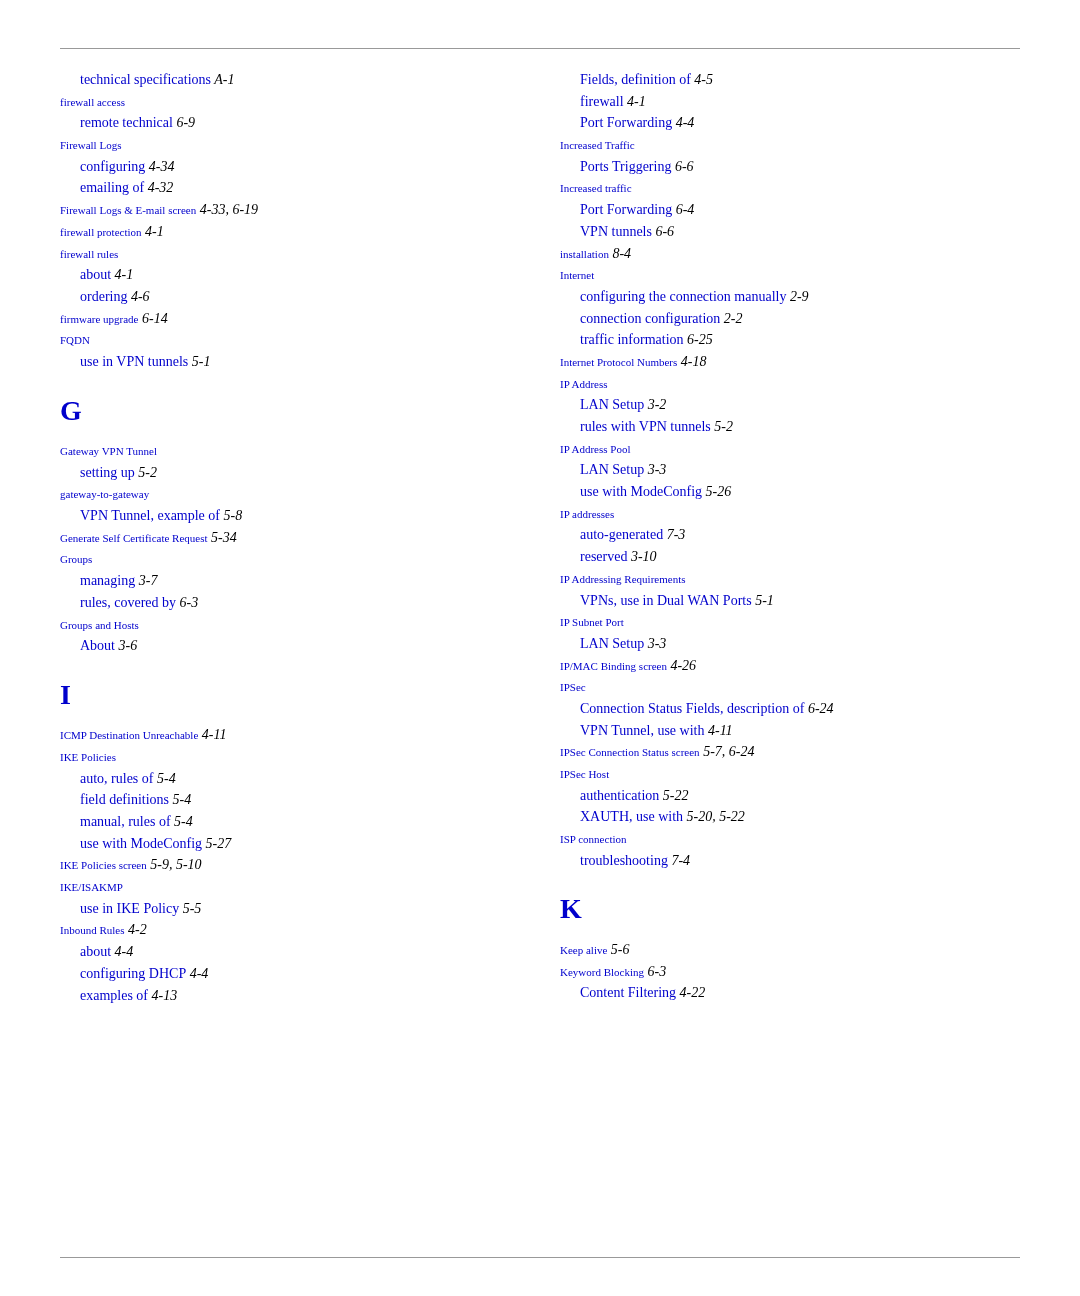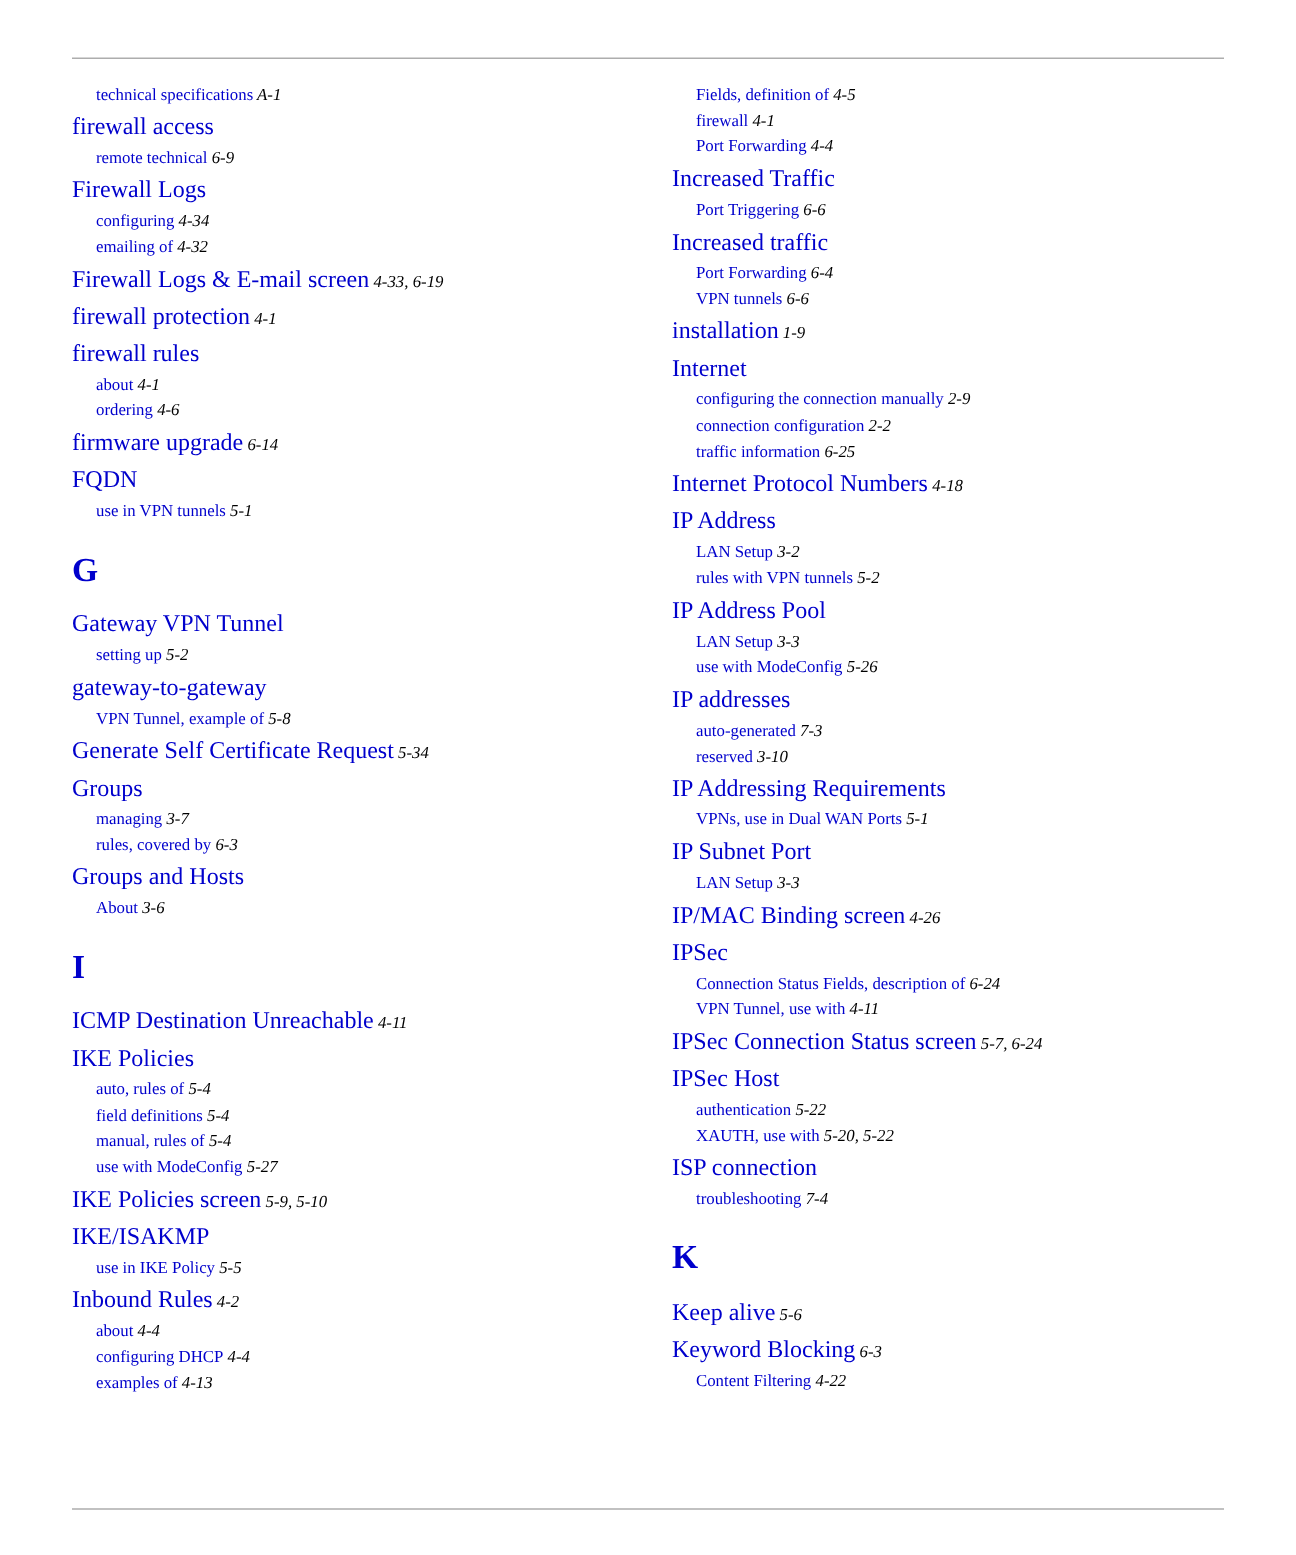--- a/index.html
+++ b/index.html
@@ -48,21 +48,21 @@
     }
     .section-letter {
       font-size: 28px;
       font-weight: bold;
       color: #00c;
       margin-top: 16px;
       margin-bottom: 8px;
     }
     .entry-main {
       color: #00c;
-      font-size: 20px;
+      font-size: 11px;
     }
     .entry-sub {
       padding-left: 20px;
       color: #00c;
       font-size: 14px;
     }
     .entry-ref {
       color: #000;
       font-style: italic;
       font-size: 14px;
@@ -122,25 +122,25 @@
         <div class="entry-line"><span class="entry-sub">about</span><span class="entry-ref">  4-4</span></div>
         <div class="entry-line"><span class="entry-sub">configuring DHCP</span><span class="entry-ref">  4-4</span></div>
         <div class="entry-line"><span class="entry-sub">examples of</span><span class="entry-ref">  4-13</span></div>
       </div>
 
     <div class="col" id="right-col">
         <div class="entry-line"><span class="entry-sub">Fields, definition of</span><span class="entry-ref">  4-5</span></div>
         <div class="entry-line"><span class="entry-sub">firewall</span><span class="entry-ref">  4-1</span></div>
         <div class="entry-line"><span class="entry-sub">Port Forwarding</span><span class="entry-ref">  4-4</span></div>
         <div class="entry-line"><span class="entry-main">Increased Traffic</span></div>
-        <div class="entry-line"><span class="entry-sub">Port Triggering</span><span class="entry-ref">  6-6</span></div>
+        <div class="entry-line"><span class="entry-sub">Ports Triggering</span><span class="entry-ref">  6-6</span></div>
         <div class="entry-line"><span class="entry-main">Increased traffic</span></div>
         <div class="entry-line"><span class="entry-sub">Port Forwarding</span><span class="entry-ref">  6-4</span></div>
         <div class="entry-line"><span class="entry-sub">VPN tunnels</span><span class="entry-ref">  6-6</span></div>
-        <div class="entry-line"><span class="entry-main">installation</span><span class="entry-ref">  1-9</span></div>
+        <div class="entry-line"><span class="entry-main">installation</span><span class="entry-ref">  8-4</span></div>
         <div class="entry-line"><span class="entry-main">Internet</span></div>
         <div class="entry-line"><span class="entry-sub">configuring the connection manually</span><span class="entry-ref">  2-9</span></div>
         <div class="entry-line"><span class="entry-sub">connection configuration</span><span class="entry-ref">  2-2</span></div>
         <div class="entry-line"><span class="entry-sub">traffic information</span><span class="entry-ref">  6-25</span></div>
         <div class="entry-line"><span class="entry-main">Internet Protocol Numbers</span><span class="entry-ref">  4-18</span></div>
         <div class="entry-line"><span class="entry-main">IP Address</span></div>
         <div class="entry-line"><span class="entry-sub">LAN Setup</span><span class="entry-ref">  3-2</span></div>
         <div class="entry-line"><span class="entry-sub">rules with VPN tunnels</span><span class="entry-ref">  5-2</span></div>
         <div class="entry-line"><span class="entry-main">IP Address Pool</span></div>
         <div class="entry-line"><span class="entry-sub">LAN Setup</span><span class="entry-ref">  3-3</span></div>

